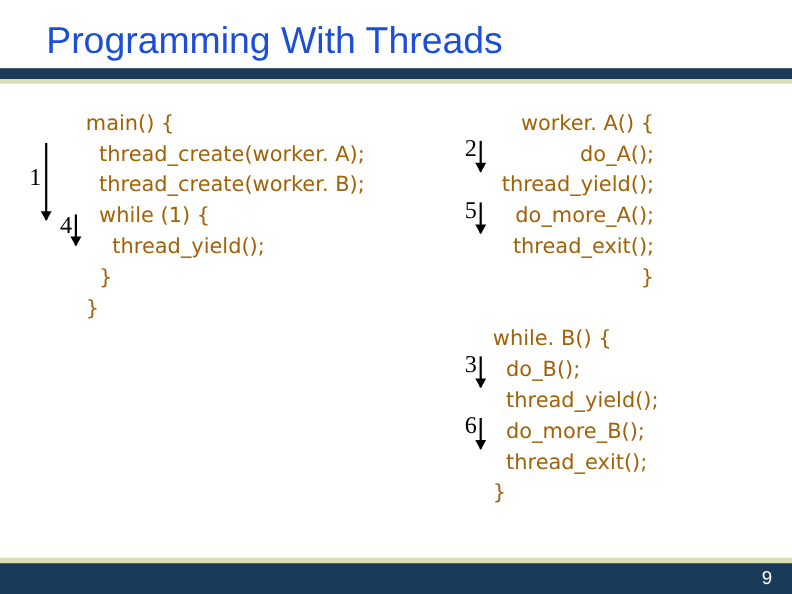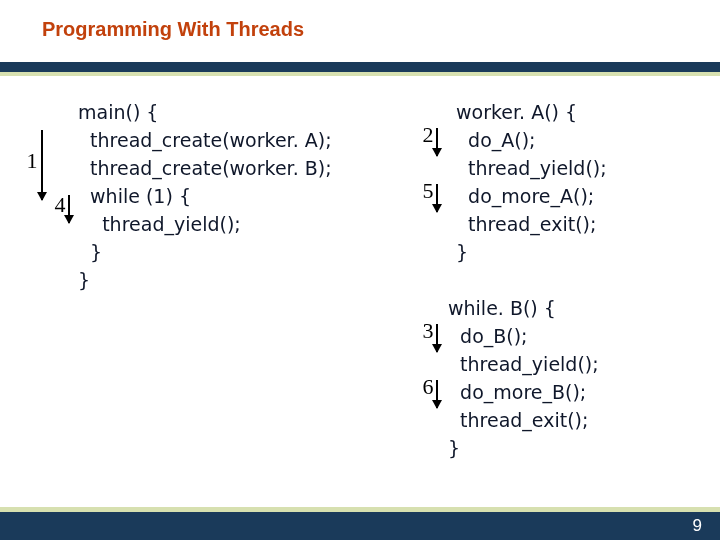--- a/index.html
+++ b/index.html
@@ -9,23 +9,23 @@
     height: 540px;
     background: #ffffff;
     font-family: Arial, Helvetica, sans-serif;
     overflow: hidden;
     position: relative;
   }
   .title {
     position: absolute;
     top: 18px;
     left: 42px;
-    font-size: 20px;
-    font-weight: bold;
-    color: #c2410c;
+    font-size: 34px;
+    font-weight: normal;
+    color: #1d4ed8;
   }
   .rule-dark {
     position: absolute;
     top: 62px;
     left: 0;
     width: 720px;
     height: 10px;
     background: #1a3a5a;
   }
   .rule-light {
@@ -34,25 +34,25 @@
     left: 0;
     width: 720px;
     height: 4px;
     background: #d7e0b0;
   }
   .code {
     position: absolute;
     font-family: Verdana, "DejaVu Sans", sans-serif;
     font-size: 19px;
     line-height: 28px;
-    color: #0f172a;
+    color: #a16207;
     white-space: pre;
   }
   .block-main { top: 98px; left: 78px; }
-  .block-a    { top: 98px; left: 456px; }
+  .block-a    { top: 98px; left: 444px; text-align: right; }
   .block-b    { top: 294px; left: 448px; }
 
   .step {
     position: absolute;
     font-family: "Times New Roman", Times, serif;
     font-size: 22px;
     color: #000;
     width: 20px;
     text-align: center;
   }

